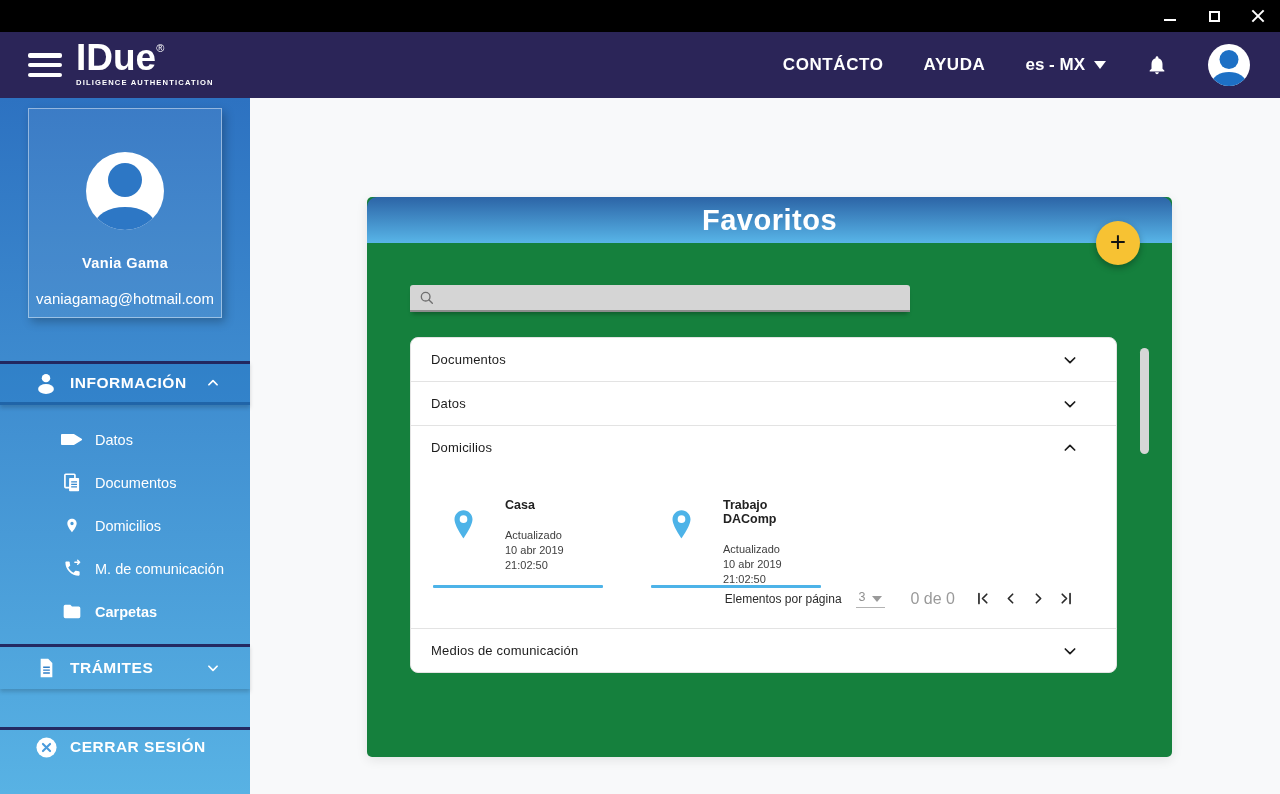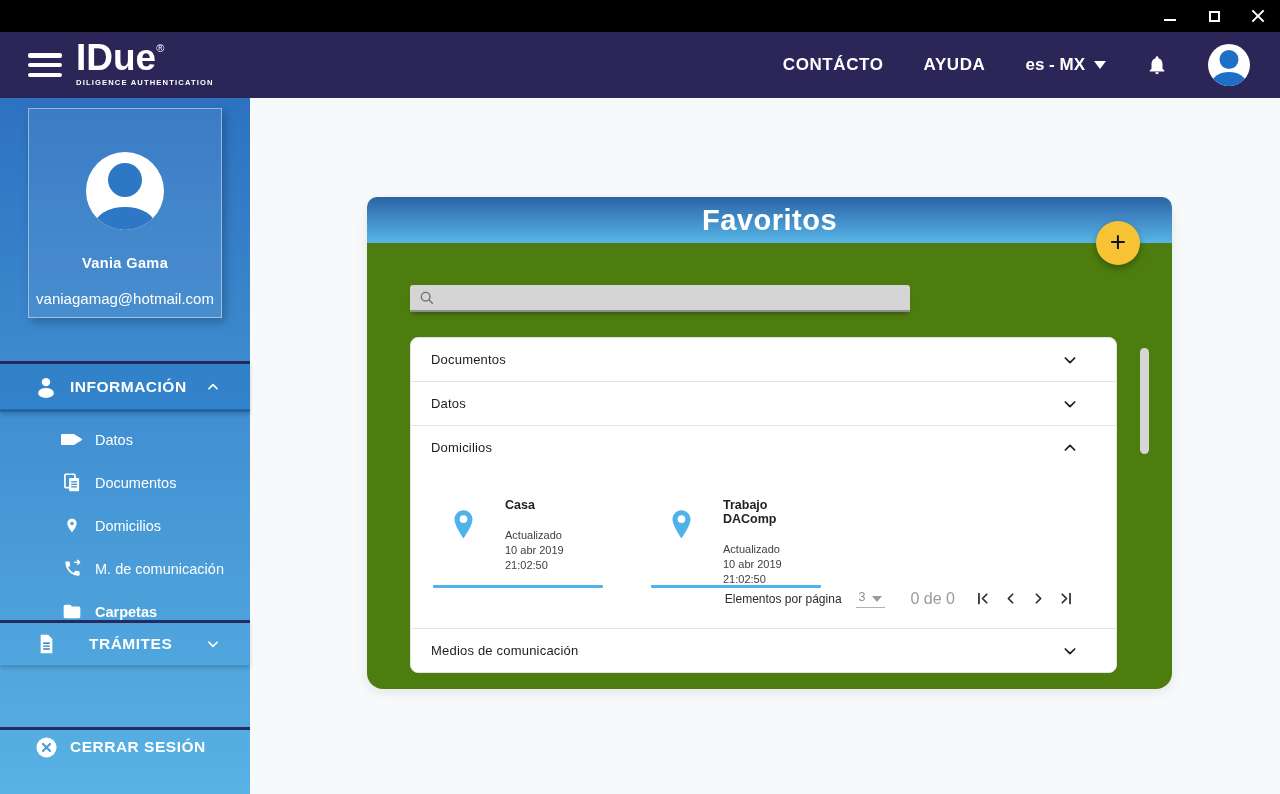--- a/index.html
+++ b/index.html
@@ -43,33 +43,33 @@
   .avatar-lg { width:78px; height:78px; margin:43px auto 0; }
   .avatar-lg .head { width:34px; height:34px; top:11px; background:#2d77c5; }
   .avatar-lg .shoulders { width:60px; height:36px; bottom:-13px; background:#2d77c5; }
   .profile-name { margin-top:25px; color:#fff; font-size:14.5px; font-weight:600; letter-spacing:.4px; }
   .profile-email { margin-top:19px; color:#fff; font-size:15px; }
 
   .band { position:absolute; left:0; right:0; display:flex; align-items:center; color:#fff; border-top:3px solid rgba(33,32,88,0.92); box-shadow:0 3px 4px rgba(0,0,0,0.16); cursor:pointer; }
   .band .band-icon { margin-left:34px; display:flex; width:24px; justify-content:center; }
   .band .band-label { margin-left:12px; font-size:15.5px; font-weight:700; letter-spacing:.5px; }
   .band .band-chevron { position:absolute; right:30px; display:flex; }
-  .band-info { top:263px; height:51px; background:rgba(17,105,188,0.28); border-bottom:3px solid rgba(17,75,140,0.55); }
-  .band-tramites { top:522px; height:45px;gap:19px; }
+  .band-info { top:263px; height:44px; background:rgba(17,105,188,0.28); border-bottom:3px solid rgba(17,75,140,0.55); }
+  .band-tramites { top:546px; height:45px; }
   .band-busquedas { top:591px; height:39px; background:rgba(255,255,255,0.05); border-bottom:2px solid rgba(20,60,120,0.35); }
   .logout-band { top:629px; height:37px; box-shadow:none; }
 
   .submenu { position:absolute; top:320px; left:0; width:100%; list-style:none; }
   .sub-item { height:43px; display:flex; align-items:center; padding-left:60px; color:#fff; font-size:14.5px; cursor:pointer; }
   .sub-icon { width:24px; display:flex; justify-content:center; margin-right:11px; }
   .sub-item.active .sub-label { font-weight:700; }
 
   
   .content { position:absolute; left:250px; top:98px; right:0; bottom:0; background:#f8f9fa; }
-  .fav-card { position:absolute; left:117px; top:99px; width:805px; height:492px; background:#4d7c0f; border-radius:16px; box-shadow:0 3px 12px rgba(0,0,0,0.09); }
+  .fav-card { position:absolute; left:117px; top:99px; width:805px; height:560px; background:#15803d; border-radius:5px; box-shadow:0 3px 12px rgba(0,0,0,0.09); }
   .fav-header { height:46px; border-radius:10px 10px 0 0; background:linear-gradient(180deg,#2c64a6 0%,#58b5e8 100%); }
   .fav-title { text-align:center; line-height:46px; color:#fff; font-size:29px; font-weight:600; letter-spacing:.5px; }
   .fab { position:absolute; left:729px; top:24px; width:44px; height:44px; border-radius:50%; background:#f7c233; border:none; color:#111; font-size:28px; font-weight:400; line-height:1; display:flex; align-items:center; justify-content:center; box-shadow:0 3px 7px rgba(0,0,0,0.3); cursor:pointer; z-index:6; padding-bottom:3px; }
 
   .search-box { position:absolute; left:43px; top:88px; width:500px; height:27px; background:#d5d5d5; border-radius:3px 3px 0 0; border-bottom:2px solid #8d8d8d; box-shadow:0 4px 4px -2px rgba(0,0,0,0.3); display:flex; align-items:center; padding:0 9px; }
   .search-input { flex:1; margin-left:7px; border:none; background:transparent; outline:none; font-size:13px; color:#333; height:100%; font-family:inherit; }
 
   .accordion { position:absolute; left:43px; top:140px; width:707px; }
   .acc-row { position:relative; height:45px; background:#fff; border:1px solid #e3e3e3; display:flex; align-items:center; padding:0 20px; margin-top:-1px; cursor:pointer; }
   .acc-row.first { margin-top:0; border-radius:8px 8px 0 0; }

